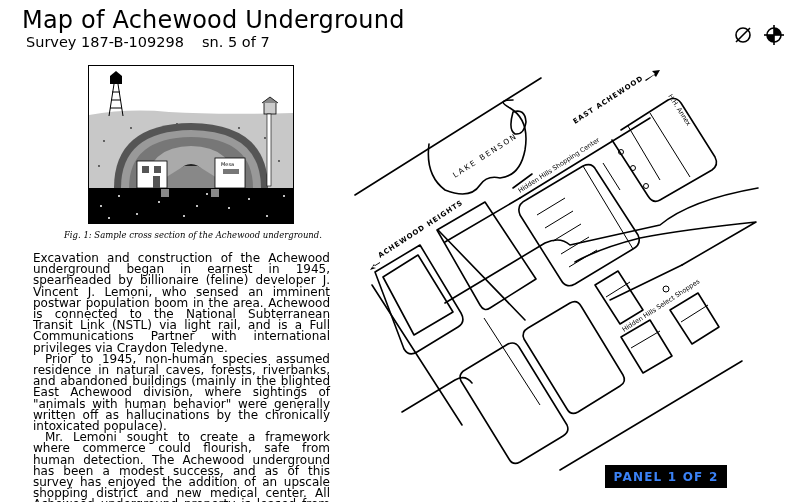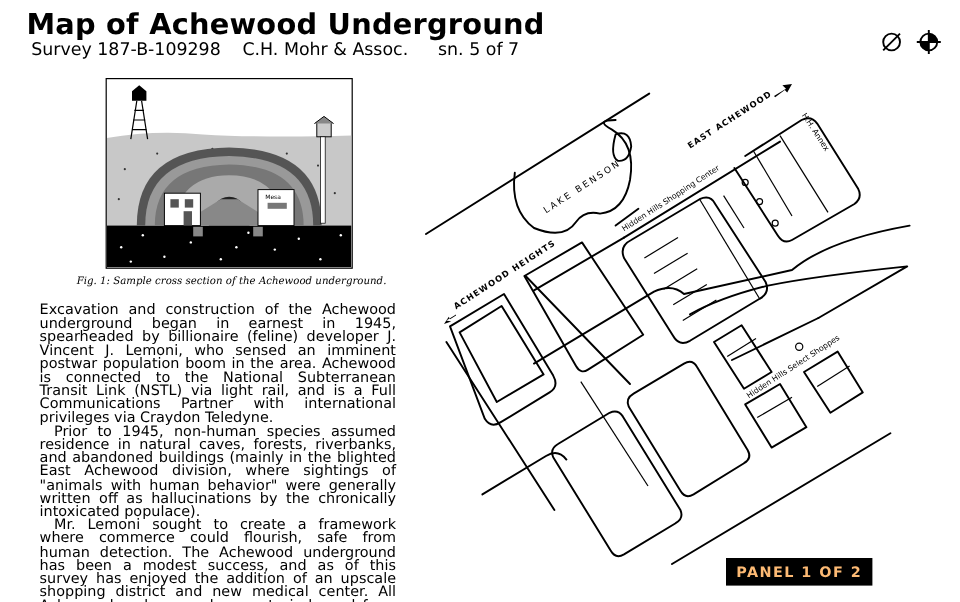--- a/index.html
+++ b/index.html
@@ -1,37 +1,36 @@
 <!DOCTYPE html>
 <html><head>
 <meta charset="utf-8">
 <style>
   html, body { margin:0; padding:0; background:#ffffff; }
   body { width:800px; height:502px; position:relative; overflow:hidden; font-family:"DejaVu Sans", sans-serif; color:#000; }
-  .title { position:absolute; left:22px; top:6px; font-size:24px; font-weight:bold; letter-spacing:0.2px; font-family:"DejaVu Sans", sans-serif; }
+  .title { position:absolute; left:22px; top:6px; font-size:24px; font-weight:normal; letter-spacing:0.2px; font-family:"DejaVu Sans", sans-serif; }
   .subtitle { position:absolute; left:26px; top:34px; font-size:14.5px; font-family:"DejaVu Sans", sans-serif; display:flex;align-items:flex-end; }
   .subtitle span { display:inline-block; }
   .sub-survey { width:176px; }
   .sub-firm { width:163px; }
   .icons { position:absolute; left:733px; top:24px; display:flex; gap:10px; align-items:center; }
   .fig { position:absolute; left:88px; top:65px; width:204px; height:157px; border:1.5px solid #000; overflow:hidden; background:#fff; }
   .caption { position:absolute; left:62px; top:230px; width:260px; text-align:right; font-family:"DejaVu Serif", serif; font-style:italic; font-size:8.5px; }
   .body-text { position:absolute; left:33px; top:253px; width:297px; font-size:12px; line-height:11.2px; text-align:justify; font-family:"DejaVu Sans", sans-serif; }
   .body-text p { margin:0; }
   .body-text p + p { text-indent:12px; }
   .map { position:absolute; left:340px; top:40px; width:460px; height:440px; }
-  .panel-badge { position:absolute; left:605px; top:465px; width:122px; height:23px; background:#000; color:#fdba74; font-weight:bold; font-size:12px; letter-spacing:1.2px; display:flex; align-items:center; justify-content:center; font-family:"DejaVu Sans", sans-serif; }
+  .panel-badge { position:absolute; left:605px; top:465px; width:122px; height:23px; background:#000; color:#3b82f6; font-weight:bold; font-size:12px; letter-spacing:1.2px; display:flex; align-items:center; justify-content:center; font-family:"DejaVu Sans", sans-serif; }
 </style>
 </head>
 <body>
 
 <div class="title">Map of Achewood Underground</div>
 <div class="subtitle">
   <span class="sub-survey">Survey 187-B-109298</span>
-  <span class="sub-firm">C.H. Mohr &amp; Assoc.</span>
   <span>sn. 5 of 7</span>
 </div>
 
 <div class="icons">
   <svg width="20" height="20" viewBox="0 0 20 20">
     <circle cx="10" cy="10" r="7" fill="none" stroke="#000" stroke-width="1.6"></circle>
     <line x1="3" y1="17" x2="17" y2="3" stroke="#000" stroke-width="1.6"></line>
   </svg>
   <svg width="22" height="22" viewBox="0 0 22 22">
     <circle cx="11" cy="11" r="7" fill="#fff" stroke="#000" stroke-width="1.6"></circle>

